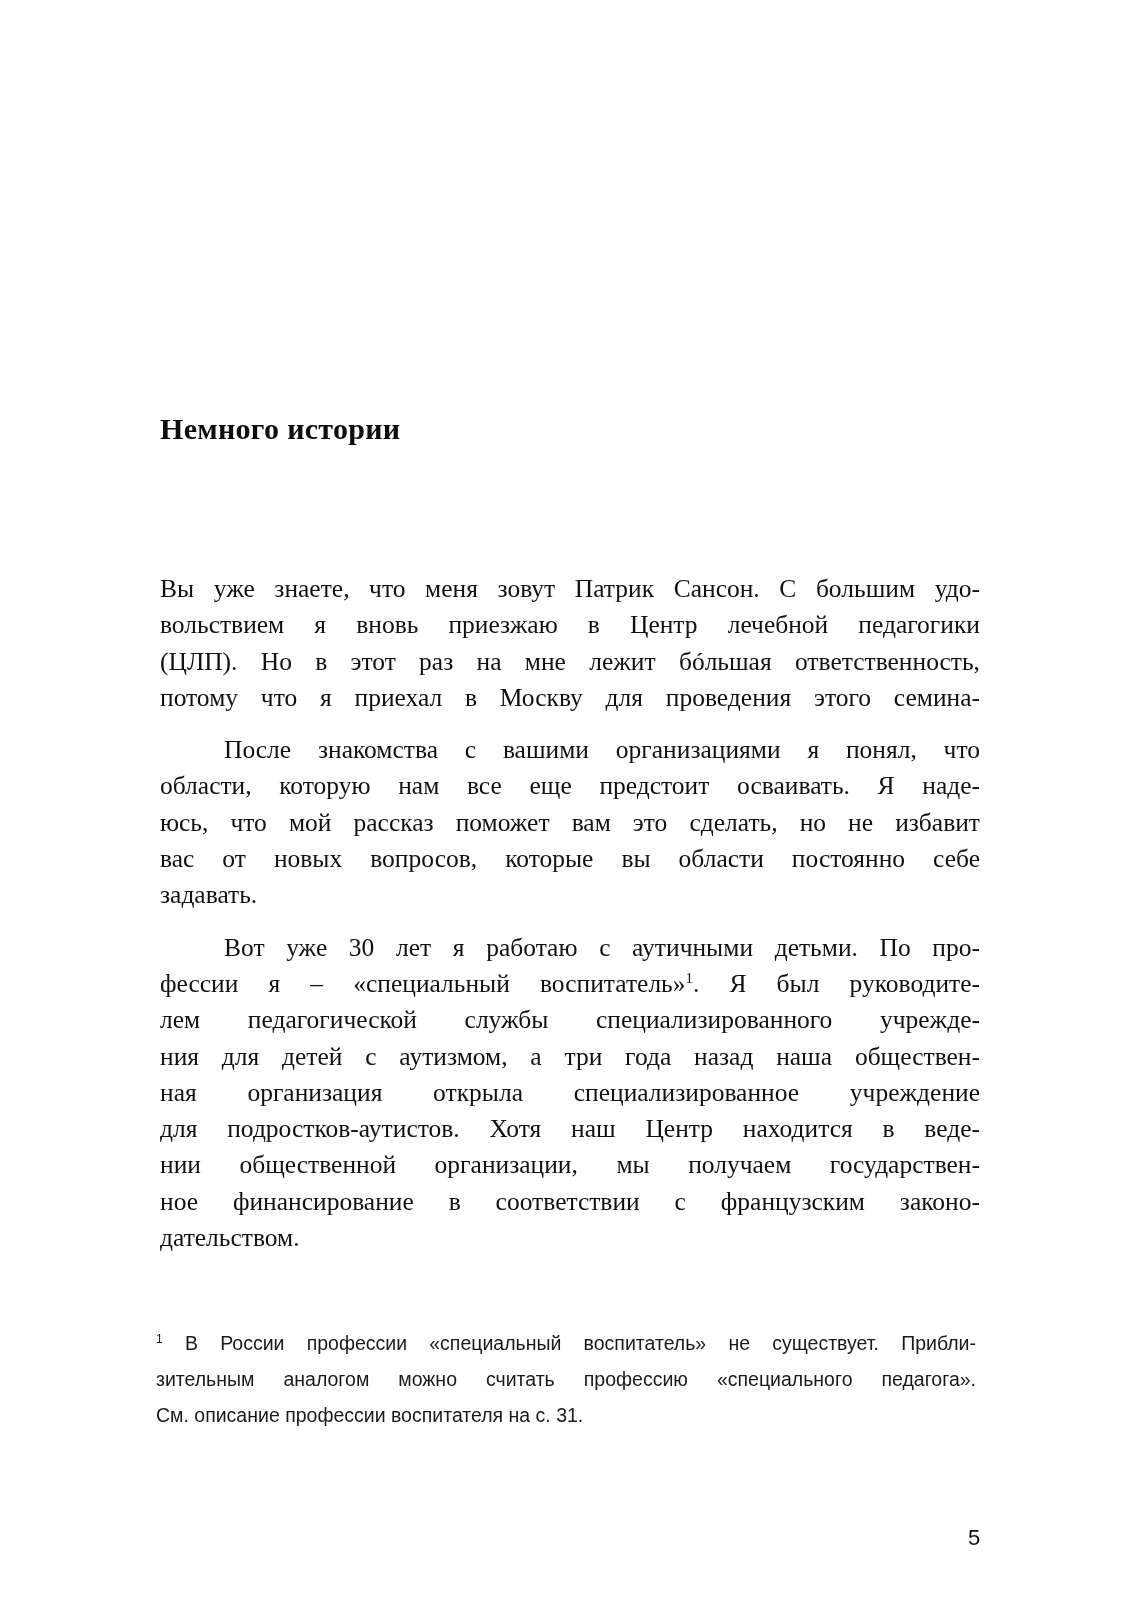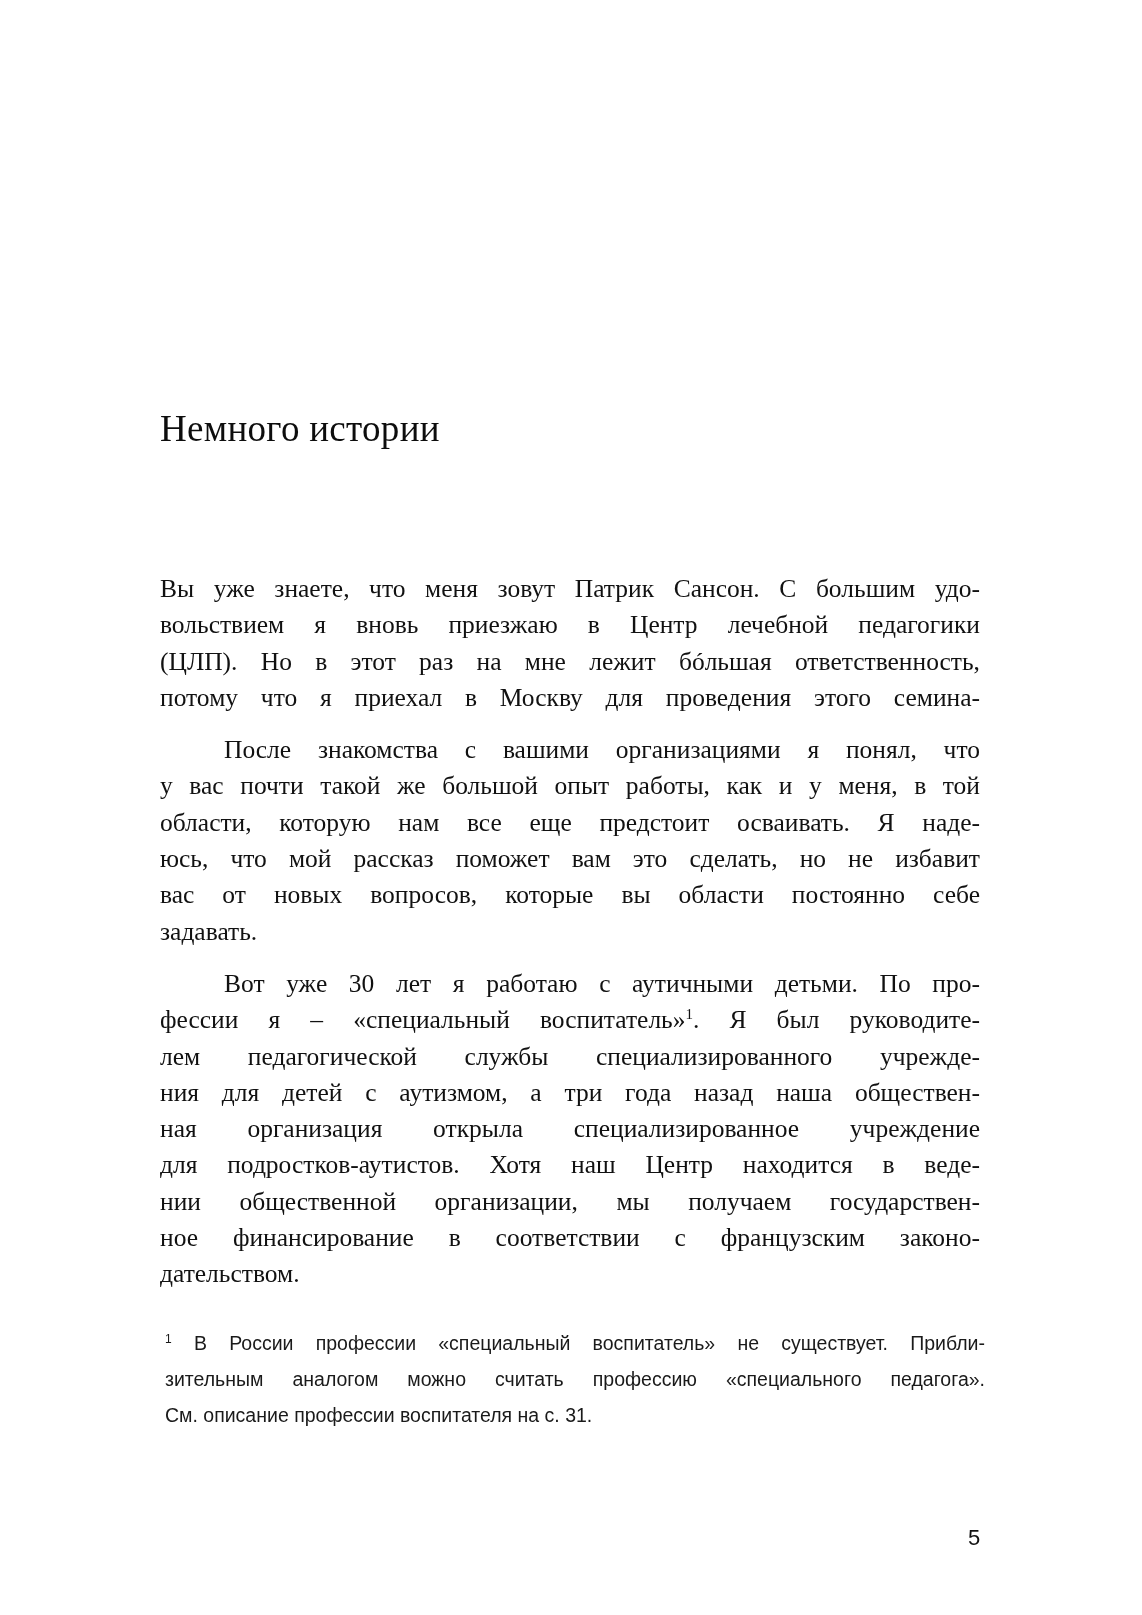--- a/index.html
+++ b/index.html
@@ -20,22 +20,22 @@
       width: 1142px;
       height: 1615px;
       background: #ffffff;
     }
     .chapter-title {
       position: absolute;
       left: 160px;
       top: 403px;
       margin: 0;
       font-family: "Liberation Serif", "DejaVu Serif", serif;
-      font-weight: normal;
-      font-size: 37px;
+      font-weight: bold;
+      font-size: 30px;
       line-height: 52px;
       letter-spacing: 0.3px;
       color: #0d0d0d;
       white-space: nowrap;
     }
     .body-text {
       position: absolute;
       left: 160px;
       top: 571px;
       width: 820px;
@@ -58,21 +58,21 @@
       padding-left: 64px;
       margin-top: 16px;
     }
     sup.fn-ref {
       font-size: 15px;
       line-height: 0;
       vertical-align: 9px;
     }
     .footnote {
       position: absolute;
-      left: 165px;
+      left: 156px;
       top: 1325px;
       width: 820px;
       font-family: "Liberation Sans", "DejaVu Sans", sans-serif;
       font-size: 19.5px;
       line-height: 36px;
       color: #1a1a1a;
     }
     .footnote .line {
       height: 36px;
     }
@@ -102,21 +102,20 @@
 
     <div>
       <span class="line">Вы уже знаете, что меня зовут Патрик Сансон. С большим удо-</span>
       <span class="line">вольствием я вновь приезжаю в Центр лечебной педагогики</span>
       <span class="line">(ЦЛП). Но в этот раз на мне лежит бóльшая ответственность,</span>
       <span class="line">потому что я приехал в Москву для проведения этого семина-</span>
     </div>
 
     <div>
       <span class="line indent">После знакомства с вашими организациями я понял, что</span>
-      <span class="line">у вас почти такой же большой опыт работы, как и у меня, в той</span>
       <span class="line">области, которую нам все еще предстоит осваивать. Я наде-</span>
       <span class="line">юсь, что мой рассказ поможет вам это сделать, но не избавит</span>
       <span class="line">вас от новых вопросов, которые вы области постоянно себе</span>
       <span class="line last">задавать.</span>
     </div>
 
     <div>
       <span class="line indent">Вот уже 30 лет я работаю с аутичными детьми. По про-</span>
       <span class="line"><span>фессии я – «специальный воспитатель»</span><sup class="fn-ref">1</sup><span>. Я был руководите-</span></span>
       <span class="line">лем педагогической службы специализированного учрежде-</span>

